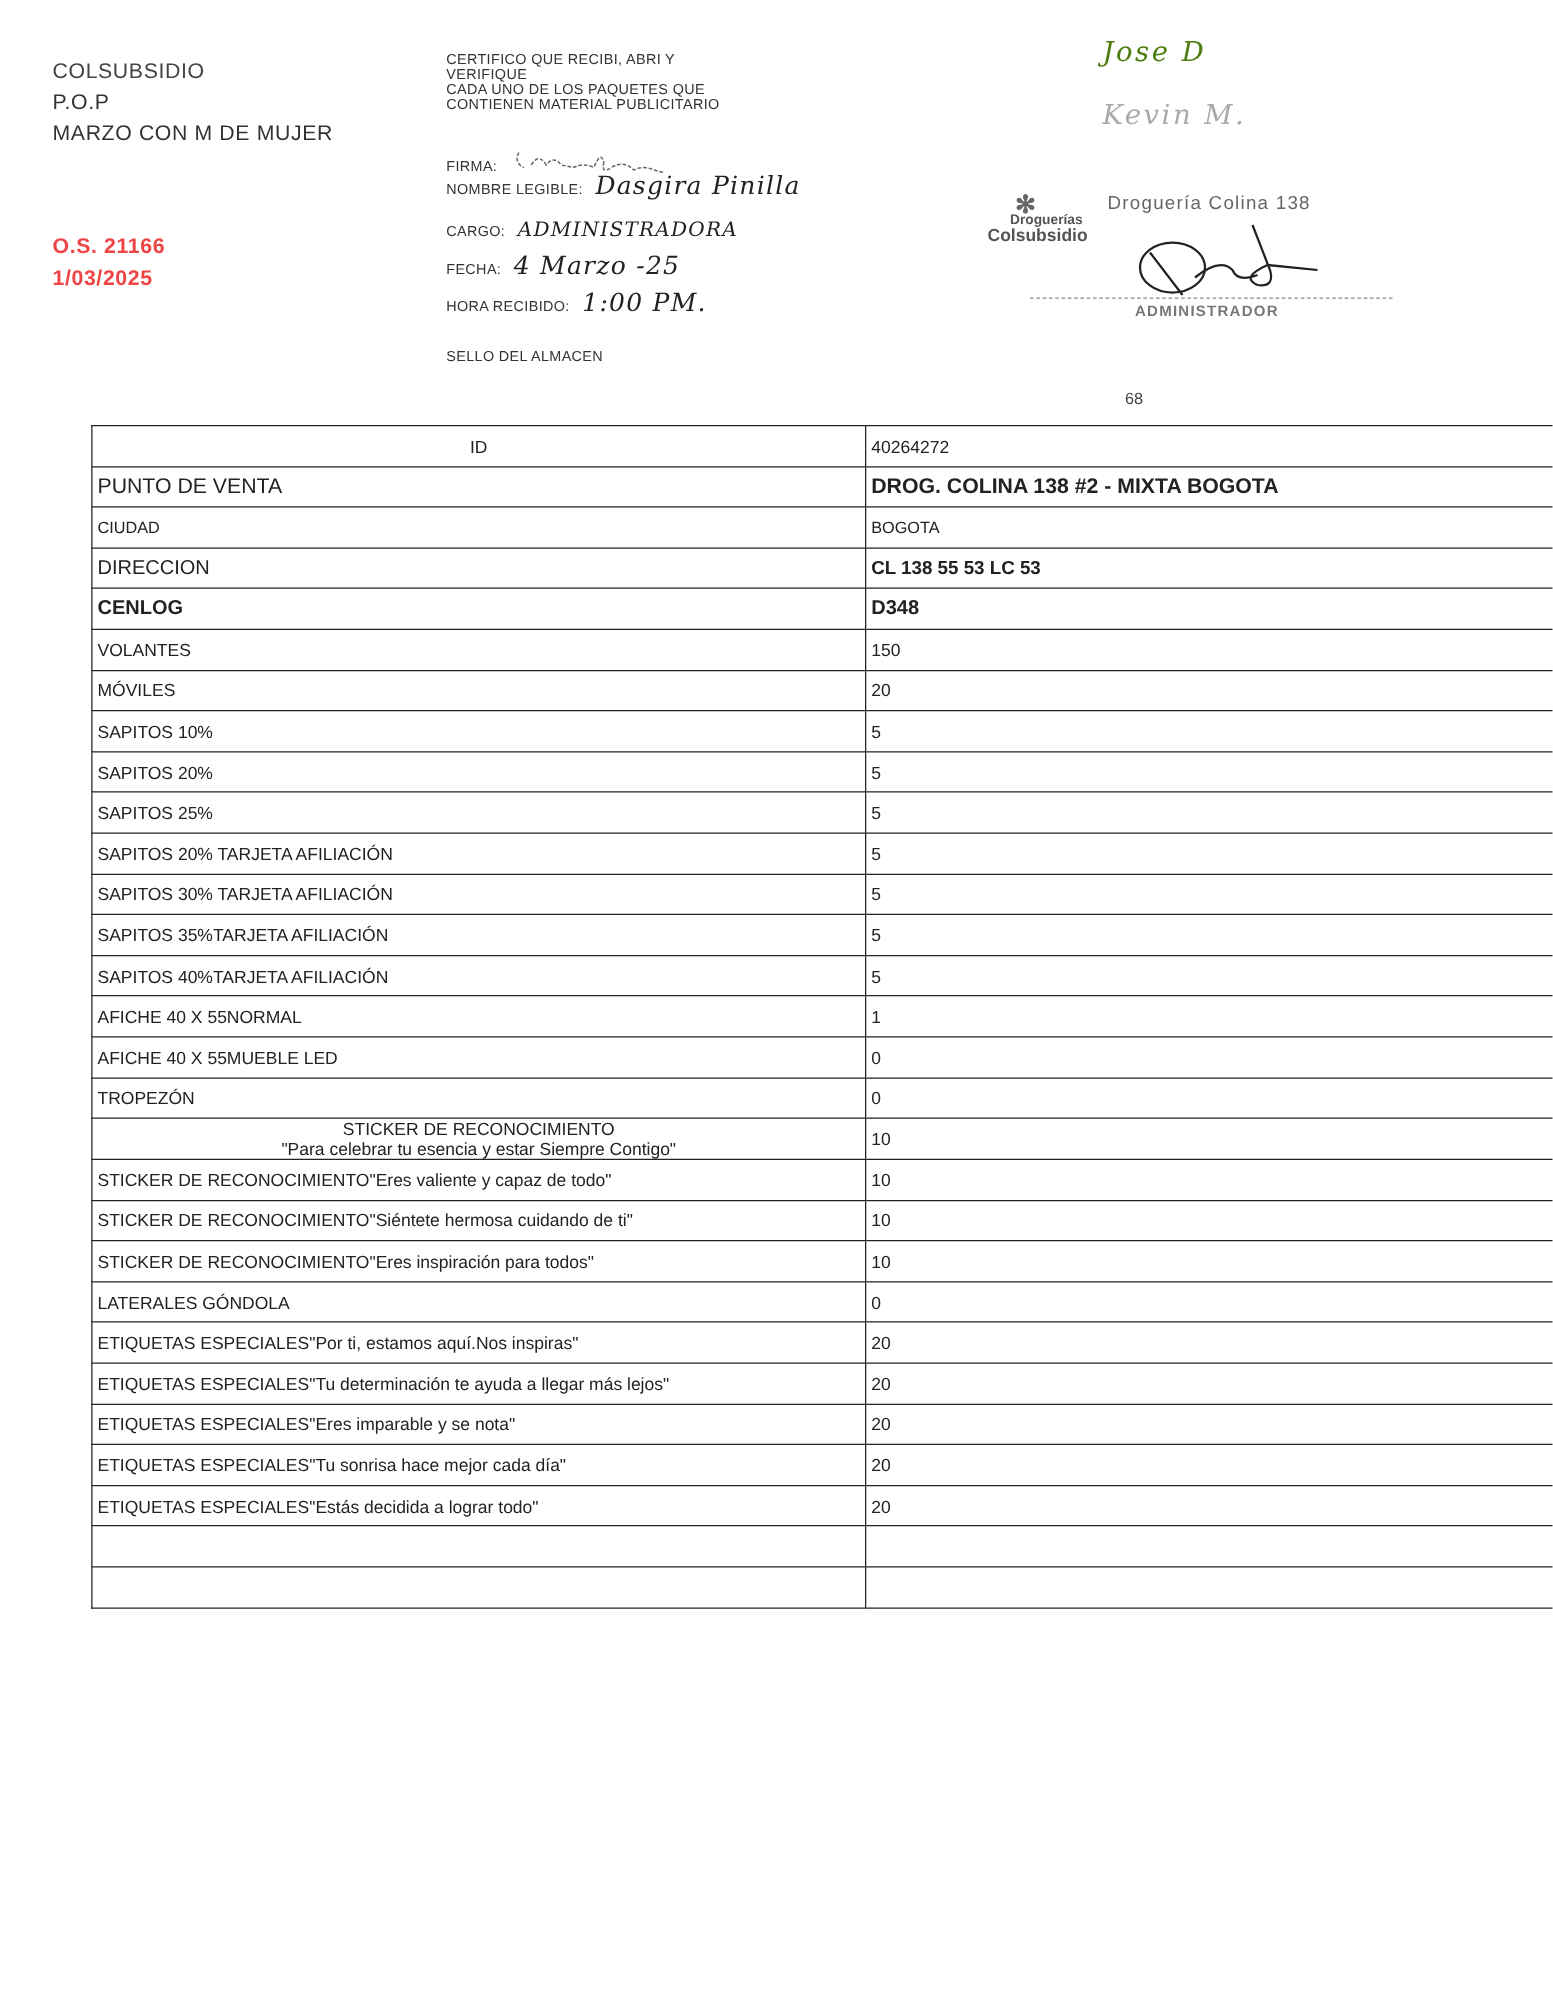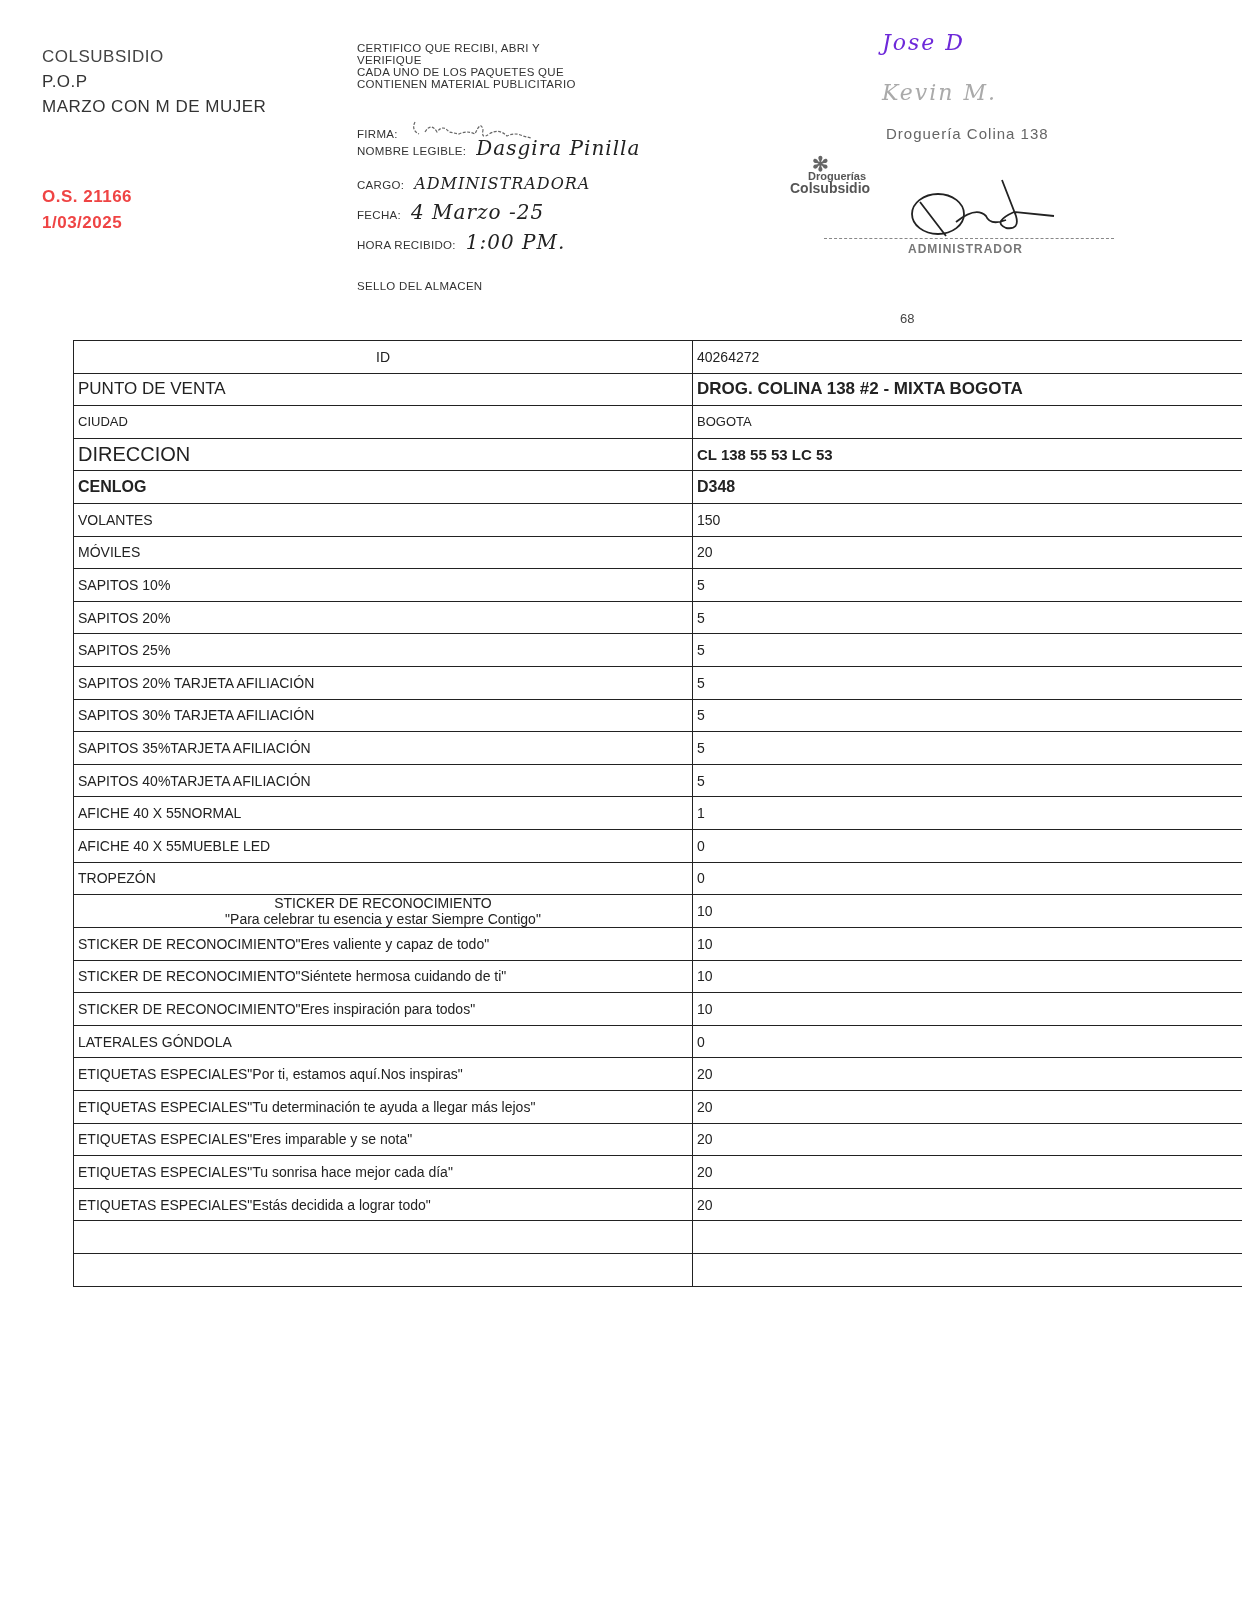--- a/index.html
+++ b/index.html
@@ -9,38 +9,38 @@
   .hdr-left .org { color: #444; }
   .hdr-left .os { position: absolute; top: 140px; left: 0; font-weight: bold; font-size: 17px; line-height: 26px; color: #ef4444; white-space: nowrap; }
 
   .cert { position: absolute; left: 357px; top: 42px; font-size: 11.5px; line-height: 12px; color: #333; letter-spacing: 0.3px; }
   .cert .stmt div { white-space: nowrap; }
   .field { position: absolute; left: 0; white-space: nowrap; font-size: 11.5px; }
   .field .label { display: inline-block; }
   .field .hand { font-family: "DejaVu Serif", serif; font-style: italic; font-size: 20px; color: #222; margin-left: 10px; letter-spacing: 1px; }
 
   .stamp { position: absolute; left: 790px; top: 30px; width: 330px; height: 230px; }
-  .stamp .hw { position: absolute; font-family: "DejaVu Serif", serif; font-style: italic; color: #6d28d9; font-size: 22px; letter-spacing: 2px; }
-  .stamp .brand { position: absolute; left: 96px; top: 95px; font-size: 15px; color: #666; letter-spacing: 1px; }
+  .stamp .hw { position: absolute; font-family: "DejaVu Serif", serif; font-style: italic; color: #4d7c0f; font-size: 22px; letter-spacing: 2px; }
+  .stamp .brand { position: absolute; left: 96px; top: 124px; font-size: 15px; color: #666; letter-spacing: 1px; }
   .stamp .logo { position: absolute; left: 0px; top: 128px; font-size: 11px; color: #555; font-weight: bold; line-height: 12px; }
   .stamp .sig { position: absolute; left: 110px; top: 140px; }
   .stamp .line { position: absolute; left: 34px; top: 208px; width: 290px; border-top: 1px dashed #888; }
   .stamp .role { position: absolute; left: 118px; top: 212px; font-size: 12px; font-weight: bold; color: #777; letter-spacing: 1px; }
 
   .pageno { position: absolute; left: 900px; top: 311px; font-size: 13px; color: #444; }
 
   table.pop { position: absolute; left: 33px; top: 340px; width: 1224px; border-collapse: collapse; font-family: "Liberation Sans", sans-serif; font-size: 14px; color: #222; margin-left: 40px; }
   table.pop td { border: 1.5px solid #222; padding: 0 4px; vertical-align: middle; }
   table.pop td.k { width: 610px; text-align: left; }
   table.pop td.v { text-align: left; }
   table.pop tr { height: 32.6px; }
   tr.r-id { height: 41px; } tr.r-id td.k { text-align: center; }
   tr.r-pv { height: 68px; } tr.r-pv td { font-size: 17px; } tr.r-pv td.v { font-weight: bold; }
   tr.r-ciudad { height: 20px; } tr.r-ciudad td { font-size: 13px; }
-  tr.r-dir { height: 48px; } tr.r-dir td.k { font-size: 20px; } tr.r-dir td.v { font-weight: bold; font-size: 15px; }
+  tr.r-dir { height: 48px; } tr.r-dir td.k { font-size: 16px; } tr.r-dir td.v { font-weight: bold; font-size: 15px; }
   tr.r-cenlog { height: 28px; } tr.r-cenlog td { font-weight: bold; font-size: 16px; }
   tr.r-two { height: 44px; }
   tr.r-blank { height: 38px; }
   .sub { display: block; text-align: center; }
 </style>
 </head>
 <body>
 
 <div class="hdr-left">
   <div class="org">COLSUBSIDIO</div>

